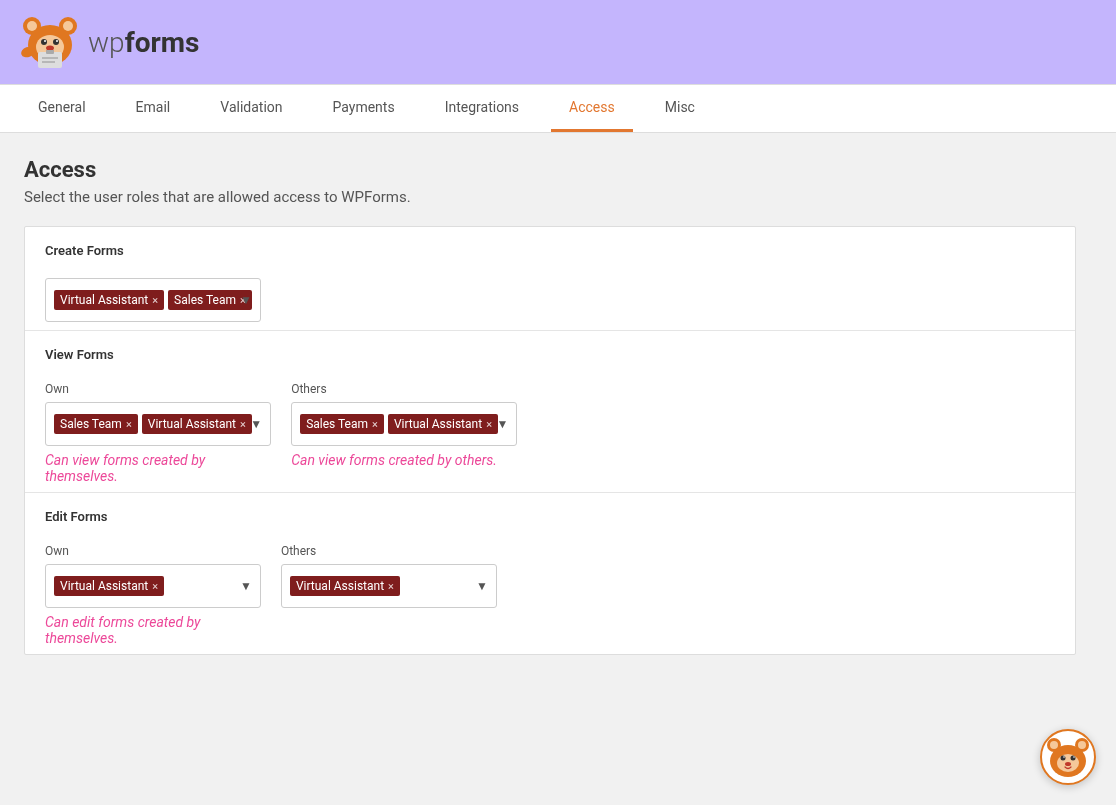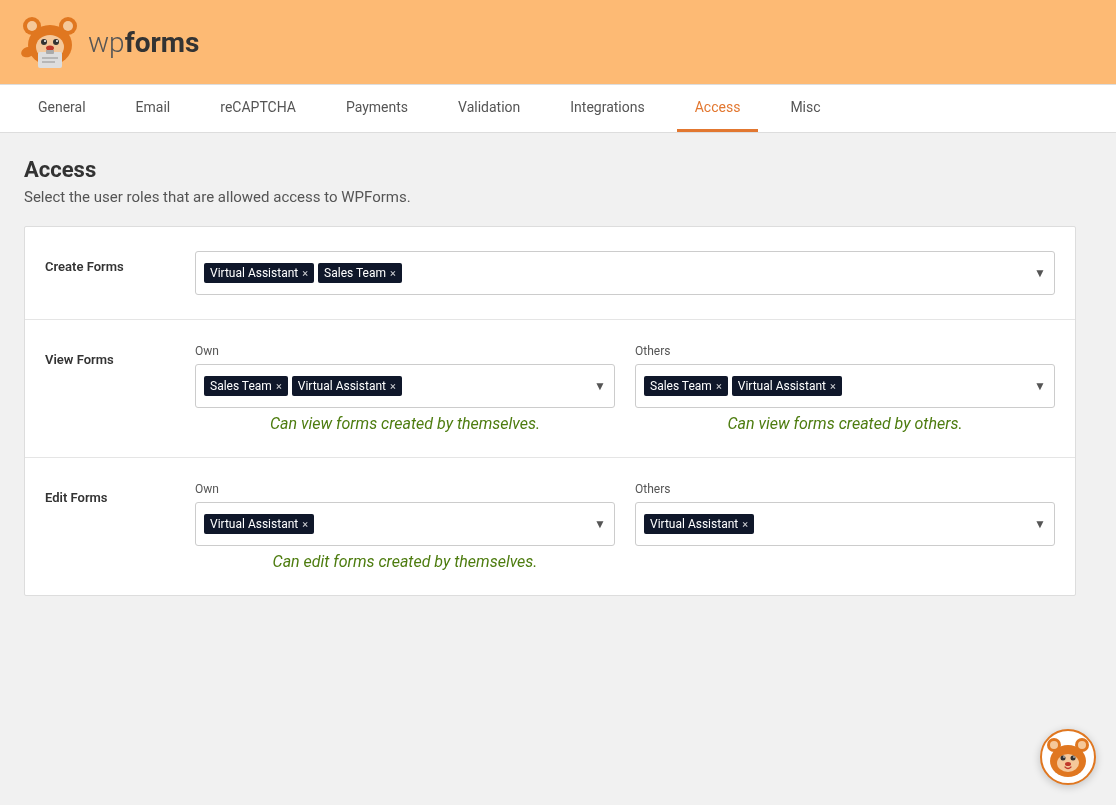--- a/index.html
+++ b/index.html
@@ -1,50 +1,50 @@
 <!DOCTYPE html>
 <html><head>
   <meta charset="utf-8">
   <style>
     * { box-sizing: border-box; margin: 0; padding: 0; }
     body { font-family: -apple-system, BlinkMacSystemFont, "Segoe UI", Roboto, sans-serif; background: #f1f1f1; color: #333; font-size: 14px; }
 
     
-    .header { background: #fdba74; padding: 12px 20px; display: flex; align-items: center; border-bottom: 1px solid #ddd; }
+    .header { background: #c4b5fd; padding: 12px 20px; display: flex; align-items: center; border-bottom: 1px solid #ddd; }
     .logo-area { display: flex; align-items: center; gap: 8px; }
     .logo-bear { width: 60px; height: 60px; }
     .logo-text { font-size: 28px; font-weight: 300; color: #555; }
     .logo-text strong { font-weight: 700; color: #333; }
 
     
     .nav-tabs { background: #fff; border-bottom: 1px solid #ddd; padding: 0 20px; display: flex; gap: 14px; }
     .nav-tab { padding: 14px 18px; color: #555; cursor: pointer; text-decoration: none; font-size: 14px; border-bottom: 3px solid transparent; display: inline-block; }
     .nav-tab.active { color: #e27730; border-bottom: 3px solid #e27730; }
 
     
     .content { padding: 24px 24px; max-width: 1100px; }
     .page-title { font-size: 22px; font-weight: 700; color: #333; margin-bottom: 6px; }
     .page-description { color: #555; font-size: 15px; margin-bottom: 20px; }
 
     
     .section { background: #fff; border: 1px solid #ddd; border-radius: 2px; margin-bottom: 0; }
-    .section-row { padding: 24px 20px; border-bottom: 1px solid #e5e5e5; display: flex; align-items: flex-start; gap: 20px; }
+    .section-row { padding: 8px 20px; border-bottom: 1px solid #e5e5e5; display: flex; align-items: flex-start; gap: 20px; flex-direction: column; }
     .section-row:last-child { border-bottom: none; }
     .section-label { font-size: 13px; font-weight: 600; color: #333; min-width: 130px; padding-top: 8px; }
 
     
     .fields-group { display: flex; gap: 20px; flex: 1; flex-wrap: wrap; }
     .field-col { flex: 1; min-width: 200px; }
     .field-sublabel { font-size: 12px; color: #555; margin-bottom: 6px; font-weight: 400; }
-    .field-hint { font-size: 16px; color: #4d7c0f; font-style: italic; margin-top: 6px; text-align: center; }
+    .field-hint { font-size: 14px; color: #ec4899; font-style: italic; margin-top: 6px; }
 
     .multiselect { border: 1px solid #ccc; border-radius: 3px; background: #fff; padding: 6px 8px; min-height: 44px; display: flex; align-items: center; flex-wrap: wrap; gap: 4px; cursor: pointer; position: relative; }
     .multiselect-arrow { position: absolute; right: 8px; top: 50%; transform: translateY(-50%); color: #555; pointer-events: none; font-size: 12px; }
 
-    .tag { background: #0f172a; color: #fff; border-radius: 2px; padding: 3px 6px; font-size: 12px; display: inline-flex; align-items: center; gap: 4px; white-space: nowrap; }
+    .tag { background: #7f1d1d; color: #fff; border-radius: 2px; padding: 3px 6px; font-size: 12px; display: inline-flex; align-items: center; gap: 4px; white-space: nowrap; }
     .tag-close { cursor: pointer; font-size: 11px; opacity: 0.8; }
 
     
     .chat-bubble { position: fixed; bottom: 20px; right: 20px; width: 56px; height: 56px; border-radius: 50%; border: 2px solid #e07720; background: #fff; display: flex; align-items: center; justify-content: center; cursor: pointer; box-shadow: 0 2px 8px rgba(0,0,0,0.2); }
     .chat-bear { width: 44px; height: 44px; }
   </style>
 </head>
 <body>
 
 <div class="header">
@@ -79,23 +79,22 @@
     </svg>
     <div class="logo-text">
       <span>wp</span><strong>forms</strong>
     </div>
   </div>
 </div>
 
 <div class="nav-tabs">
   <a class="nav-tab" href="#">General</a>
   <a class="nav-tab" href="#">Email</a>
-  <a class="nav-tab" href="#">reCAPTCHA</a>
+  <a class="nav-tab" href="#">Validation</a>
   <a class="nav-tab" href="#">Payments</a>
-  <a class="nav-tab" href="#">Validation</a>
   <a class="nav-tab" href="#">Integrations</a>
   <a class="nav-tab active" href="#">Access</a>
   <a class="nav-tab" href="#">Misc</a>
 </div>
 
 <div class="content">
   <div class="page-title">Access</div>
   <div class="page-description">Select the user roles that are allowed access to WPForms.</div>
 
   <div class="section">

